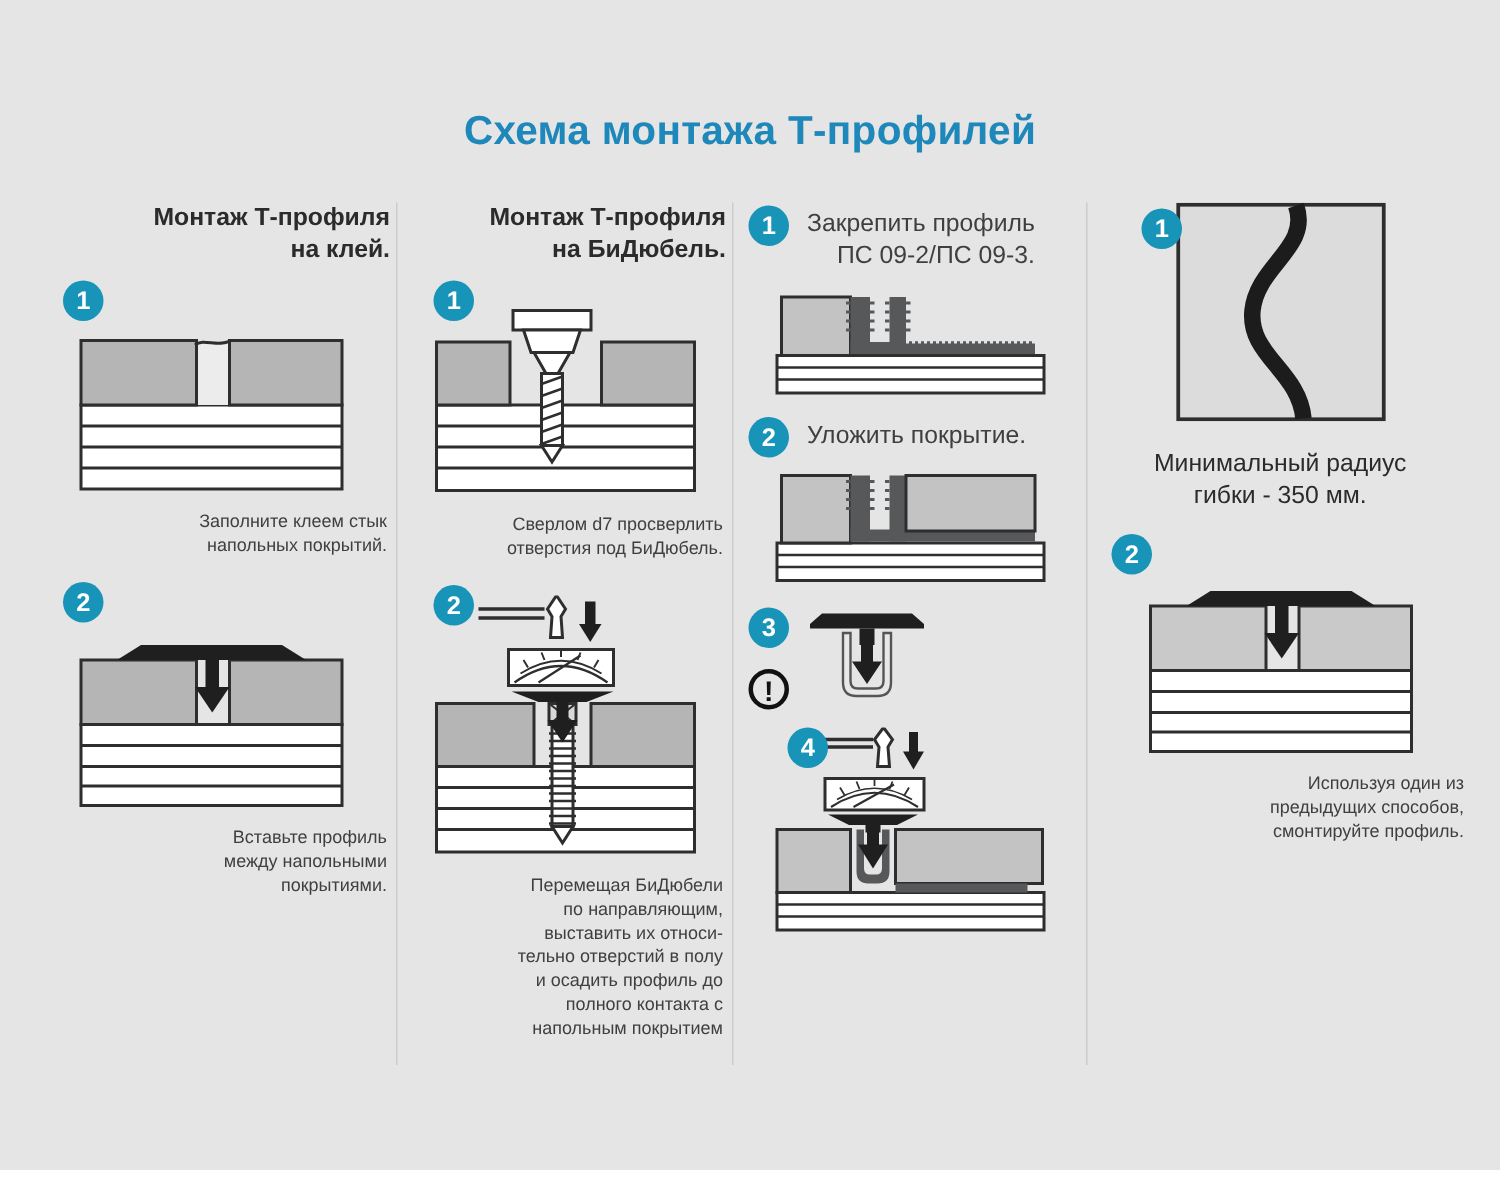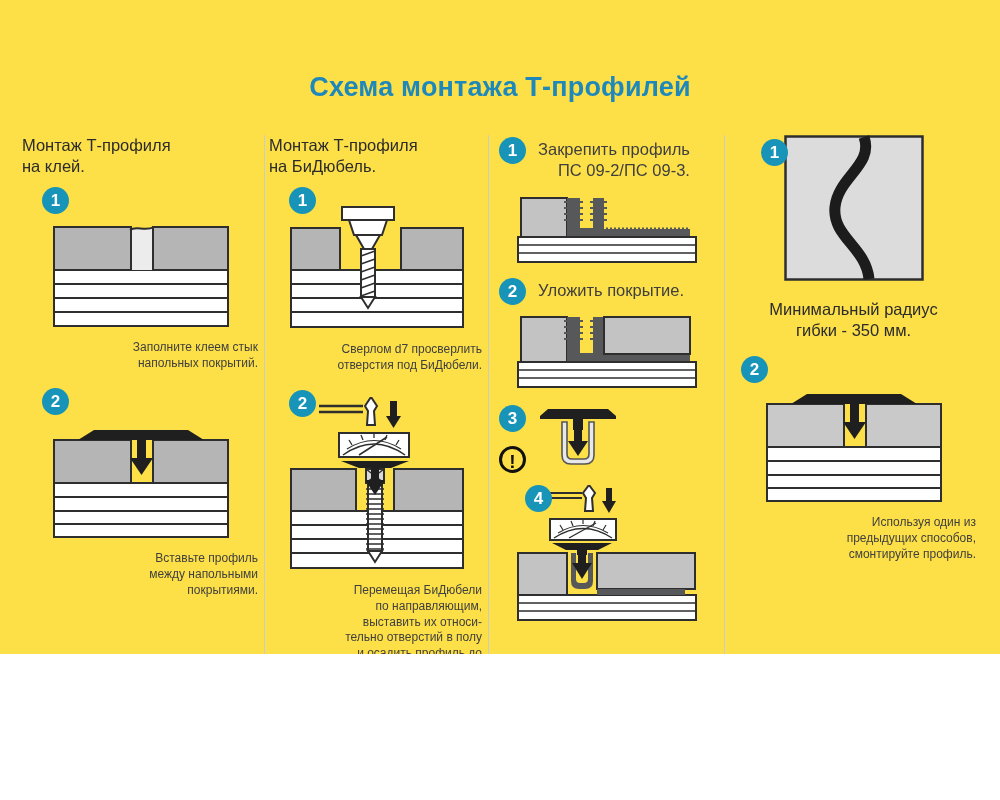--- a/index.html
+++ b/index.html
@@ -1,23 +1,23 @@
 <!DOCTYPE html>
 <html><head>
 <meta charset="utf-8">
 <style>
   html,body{margin:0;padding:0;background:#fff;}
-  .page{position:relative;width:1000px;height:654px;background:#fde047;overflow:hidden;
+  .page{position:relative;width:1000px;height:780px;background:#e5e5e5;overflow:hidden;
         font-family:"Liberation Sans",sans-serif;color:#3f3f3f;}
   .title{margin-top:72px;text-align:center;font-size:27px;font-weight:bold;color:#1e88bb;letter-spacing:.2px;}
   .grid{display:flex;margin-top:32px;padding:0 18px;align-items:stretch;}
   .col{box-sizing:border-box;padding:0 4px;}
   .col1{width:246px;} .col2{width:224px;} .col3{width:236px;} .col4{width:258px;}
   .col + .col{border-left:1px solid #ccc;}
-  .hdr{font-weight:normal;font-size:16.5px;color:#2b2b2b;text-align:left;
+  .hdr{font-weight:bold;font-size:16.5px;color:#2b2b2b;text-align:right;
        white-space:pre-line;line-height:1.28;margin-bottom:10px;}
   .badge{width:27px;height:27px;border-radius:50%;background:#1794b8;color:#fff;
          font-weight:bold;font-size:17px;line-height:27px;text-align:center;flex:0 0 27px;}
   .step{position:relative;margin-bottom:6px;}
   .step > .badge{margin-left:20px;margin-bottom:10px;}
   .fig{display:block;margin:0 auto;}
   .cap{font-size:12px;text-align:right;white-space:pre-line;line-height:1.32;margin:12px 2px 16px;}
   .cap-left{font-size:16.5px;text-align:right;white-space:pre-line;line-height:1.3;margin:2px 0 6px;}
   .row{display:flex;gap:12px;align-items:flex-start;margin:2px 0 8px 6px;}
   .stack{display:flex;flex-direction:column;gap:14px;align-items:center;}
@@ -92,21 +92,21 @@
           <g>
             <rect x="53" y="1" width="52" height="13" fill="#fff" stroke="#2e2e2e" stroke-width="2"></rect>
             <path d="M60,14 L98,14 L93,29 L65,29 Z" fill="#fff" stroke="#2e2e2e" stroke-width="2"></path>
             <path d="M67,29 L91,29 L83,43 L75,43 Z" fill="#fff" stroke="#2e2e2e" stroke-width="2"></path>
             <rect x="72" y="43" width="14" height="48" fill="#fff" stroke="#2e2e2e" stroke-width="2"></rect>
             <path d="M72,50 L86,45 M72,58 L86,53 M72,66 L86,61 M72,74 L86,69 M72,82 L86,77 M72,90 L86,85" stroke="#2e2e2e" stroke-width="1.6"></path>
             <path d="M72,91 L86,91 L79,102 Z" fill="#fff" stroke="#2e2e2e" stroke-width="2"></path>
           </g>
         </svg>
         <div class="cap">Сверлом d7 просверлить
-отверстия под БиДюбели.</div>
+отверстия под БиДюбель.</div>
       </div>
 
       <div class="step">
         <div class="badge">2</div>
         <svg class="fig" width="176" height="174" viewBox="0 0 176 174" style="margin-top:-30px;">
           <rect x="2" y="114" width="172" height="57" fill="#fff" stroke="#2e2e2e" stroke-width="2"></rect>
           <line x1="2" y1="128" x2="174" y2="128" stroke="#2e2e2e" stroke-width="2"></line>
           <line x1="2" y1="142" x2="174" y2="142" stroke="#2e2e2e" stroke-width="2"></line>
           <line x1="2" y1="156" x2="174" y2="156" stroke="#2e2e2e" stroke-width="2"></line>
           <rect x="2" y="72" width="65" height="42" fill="#b5b5b5" stroke="#2e2e2e" stroke-width="2"></rect>

